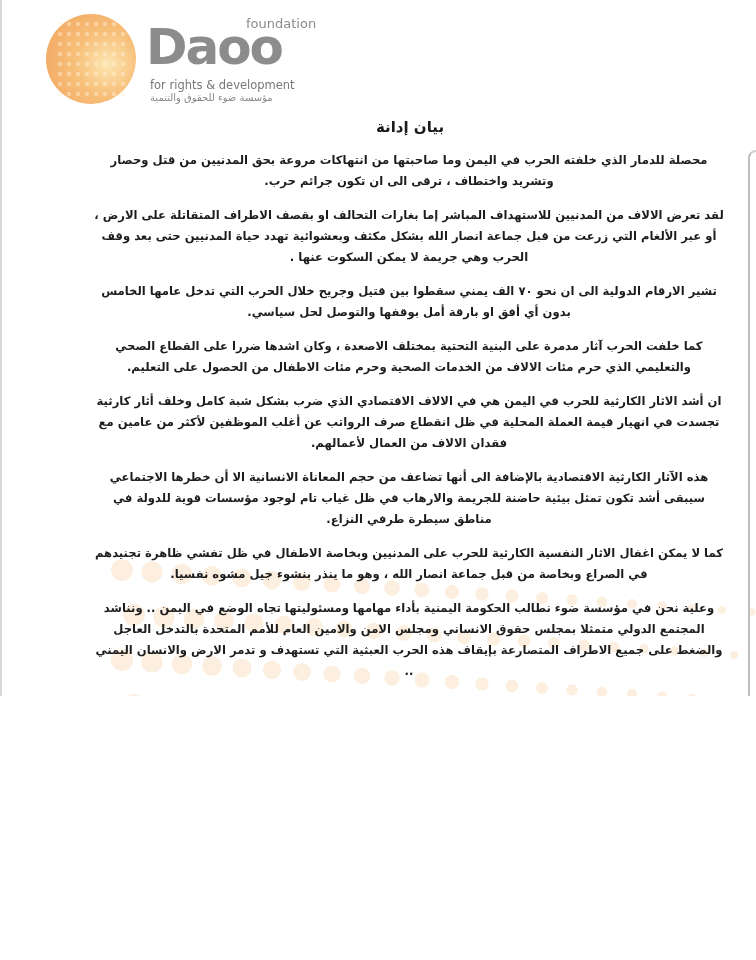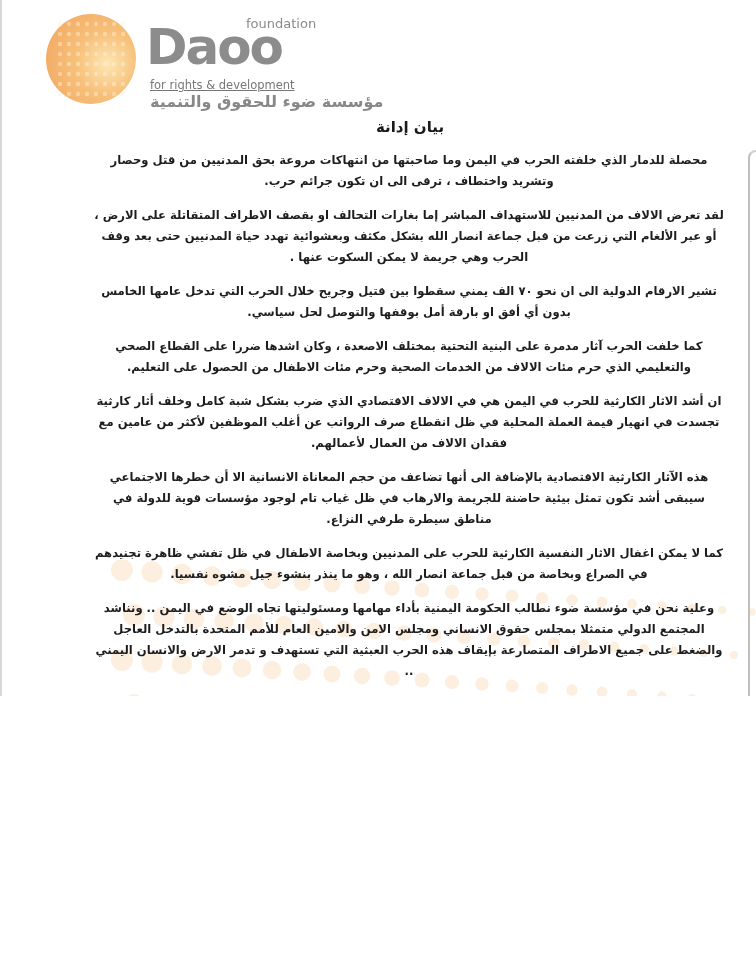--- a/index.html
+++ b/index.html
@@ -78,32 +78,30 @@
       line-height: 1;
     }
     .logo-top .tagline {
       position: absolute;
       left: 104px;
       top: 66px;
       font-family: "DejaVu Sans", sans-serif;
       font-size: 11.5px;
       color: #777;
       white-space: nowrap;
-      text-decoration: underline;
     }
     .logo-top .tagline-ar {
       position: absolute;
       left: 104px;
       top: 80px;
       font-family: "DejaVu Sans", sans-serif;
-      font-size: 16px;
+      font-size: 10px;
       color: #888;
       white-space: nowrap;
       direction: rtl;
-      font-weight: bold;
     }
     
     .doc-title {
       position: absolute;
       left: 0;
       width: 756px;
       top: 118px;
       text-align: center;
       font-family: "DejaVu Sans", sans-serif;
       font-weight: bold;

